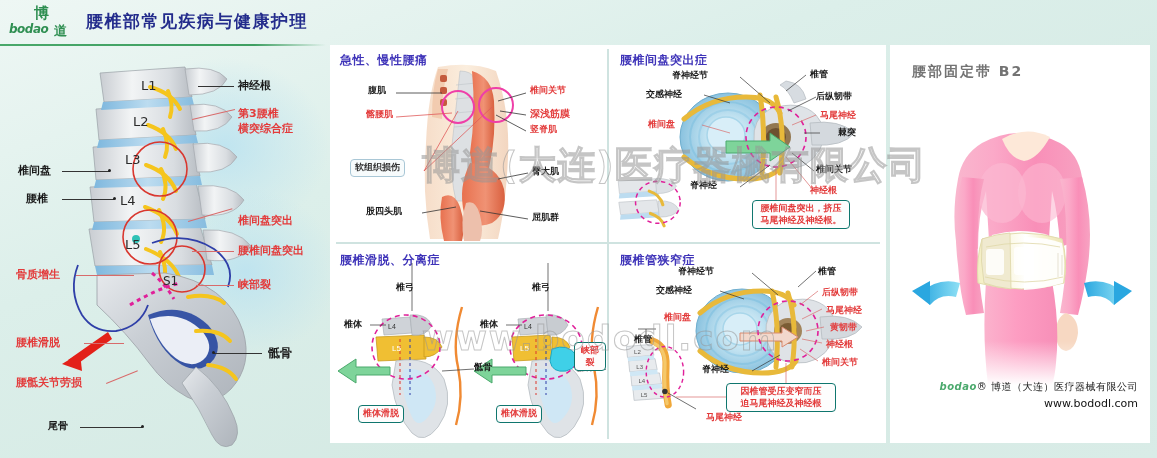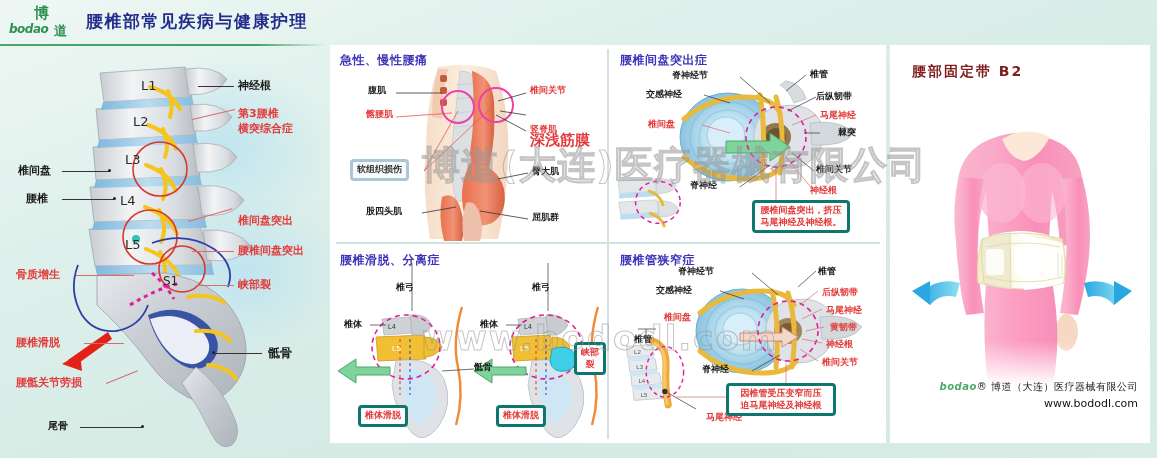--- a/index.html
+++ b/index.html
@@ -74,35 +74,35 @@
   #cell-br { left: 280px; top: 200px; width: 276px; height: 198px; }
   .v-div { position: absolute; left: 277px; top: 4px; width: 2px; height: 390px; background: #cfe3e0; }
   .h-div { position: absolute; left: 6px; top: 197px; width: 544px; height: 2px; background: #cfe3e0; }
   .cell-title {
     position: absolute; left: 10px; top: 7px;
     font-size: 12px; font-weight: bold; color: #3f34b9; letter-spacing: .5px;
   }
 
   
   .callout {
-    position: absolute; border: 3px solid #0f766e; border-radius: 4px;
+    position: absolute; border: 1px solid #0f766e; border-radius: 4px;
     background: #fdfdfd; padding: 2px 4px; color: #e33b3b;
     font-size: 8px; font-weight: bold; line-height: 1.3; text-align: center;
     white-space: pre-line;
   }
   .callout-soft { border-color: #a9c7d6; color: #333; background:#f7fbfc; }
 
   
   #product-panel {
     position: absolute; left: 890px; top: 45px; width: 260px; height: 398px;
     background: #fff; overflow: hidden;
   }
   #product-title {
     position: absolute; left: 22px; top: 18px;
-    font-size: 14px; font-weight: bold; color: #7f1d1d; letter-spacing: 2px;
+    font-size: 14px; font-weight: bold; color: #737373; letter-spacing: 2px;
   }
   #model-figure { position: absolute; left: 0; top: 40px; width: 260px; height: 300px; }
   #footer-company {
     position: absolute; right: 12px; top: 335px;
     font-size: 10px; color: #222; white-space: nowrap; letter-spacing: .5px;
   }
   #footer-company .bodao-mark { color: #4aa96c; font-weight: bold; font-style: italic; }
   #footer-url {
     position: absolute; right: 12px; top: 352px;
     font-size: 11px; color: #111; white-space: nowrap;
@@ -330,21 +330,21 @@
         <g stroke="#e05a5a" stroke-width="0.8" fill="none">
           <line x1="66" y1="72" x2="122" y2="68"></line>
           <path d="M94,126 L128,66"></path>
           <path d="M94,126 L162,62"></path>
         </g>
       </svg>
       <span class="lbl lbl-dark" style="left:38px; top:41px; font-size:9px;">腹肌</span>
       <span class="lbl lbl-red" style="left:36px; top:65px; font-size:9px;">髂腰肌</span>
       <span class="lbl lbl-dark" style="left:36px; top:162px; font-size:9px;">股四头肌</span>
       <span class="lbl lbl-red" style="left:200px; top:41px; font-size:9px;">椎间关节</span>
-      <span class="lbl lbl-red" style="left:200px; top:64px; font-size:15px;margin-top:24px;">深浅筋膜</span>
+      <span class="lbl lbl-red" style="left:200px; top:64px; font-size:10px;">深浅筋膜</span>
       <span class="lbl lbl-red" style="left:200px; top:80px; font-size:9px;">竖脊肌</span>
       <span class="lbl lbl-dark" style="left:202px; top:122px; font-size:9px;">臀大肌</span>
       <span class="lbl lbl-dark" style="left:202px; top:168px; font-size:9px;">屈肌群</span>
       <div class="callout callout-soft" style="left:20px; top:114px; font-size:9px;">软组织损伤</div>
     </div>
 
     <div class="cell" id="cell-tr">
       <div class="cell-title">腰椎间盘突出症</div>
       <svg viewBox="0 0 276 196" style="position:absolute;left:0;top:0;width:276px;height:196px;">
         <defs>

